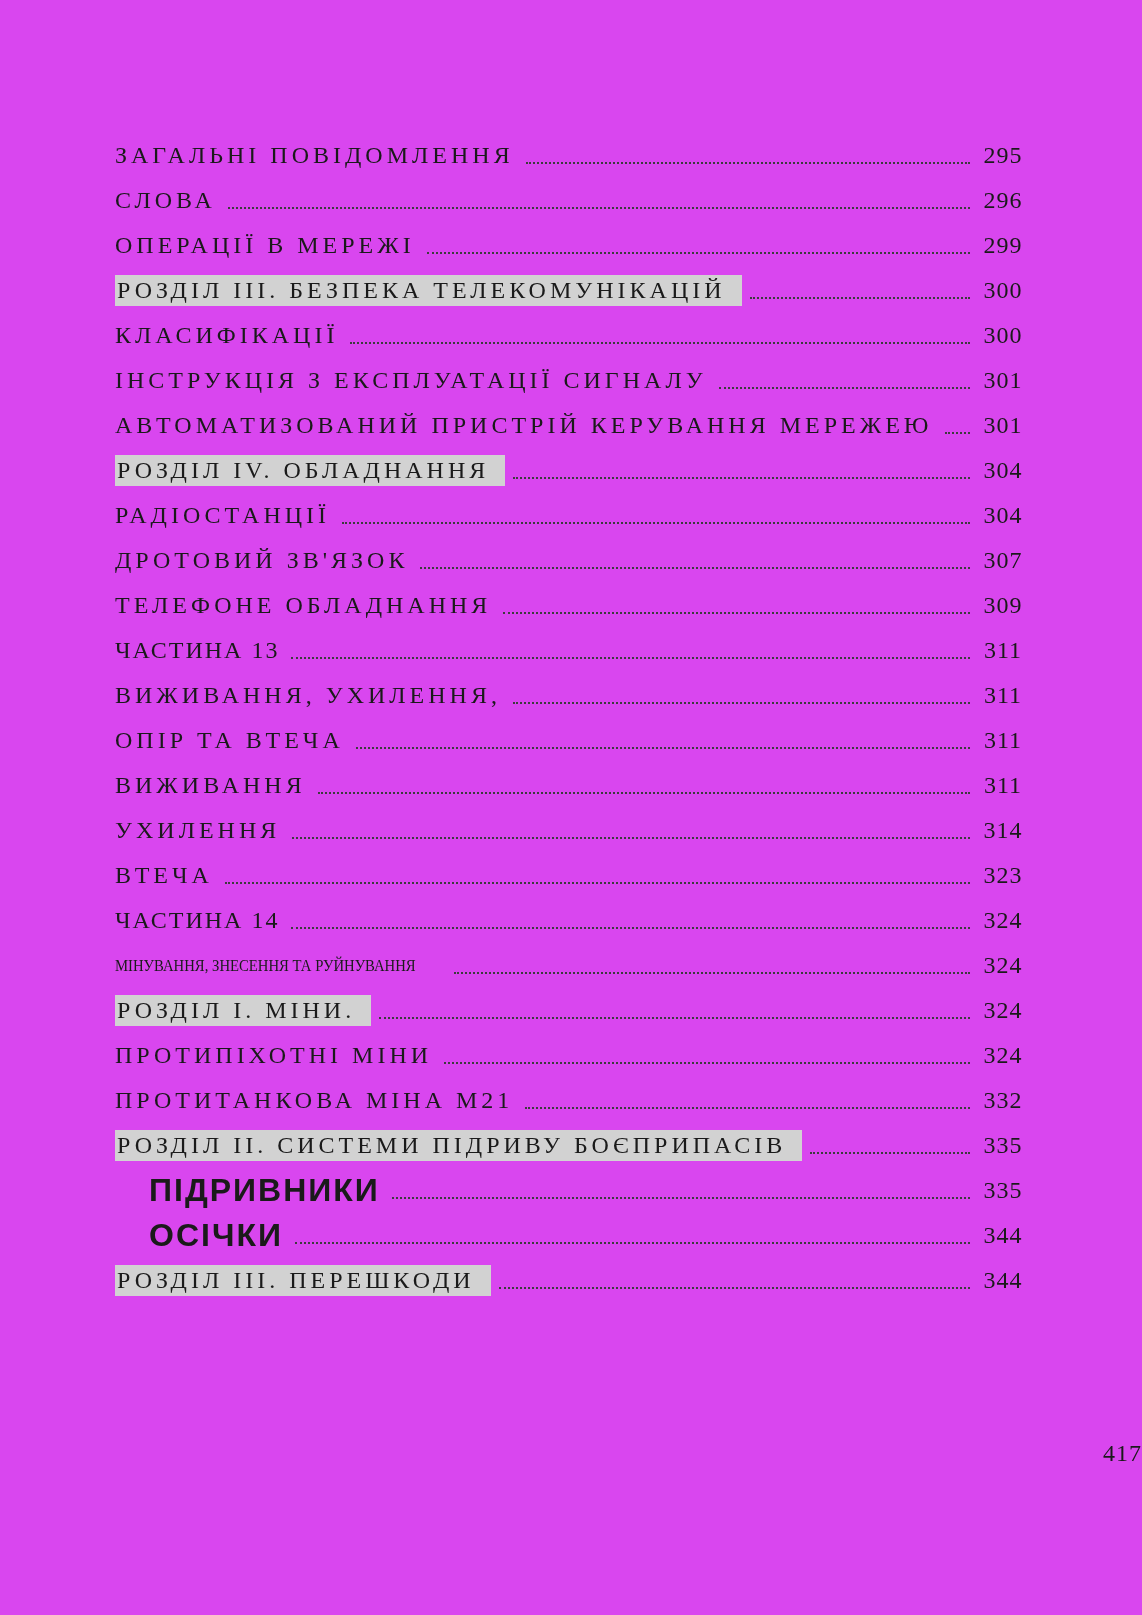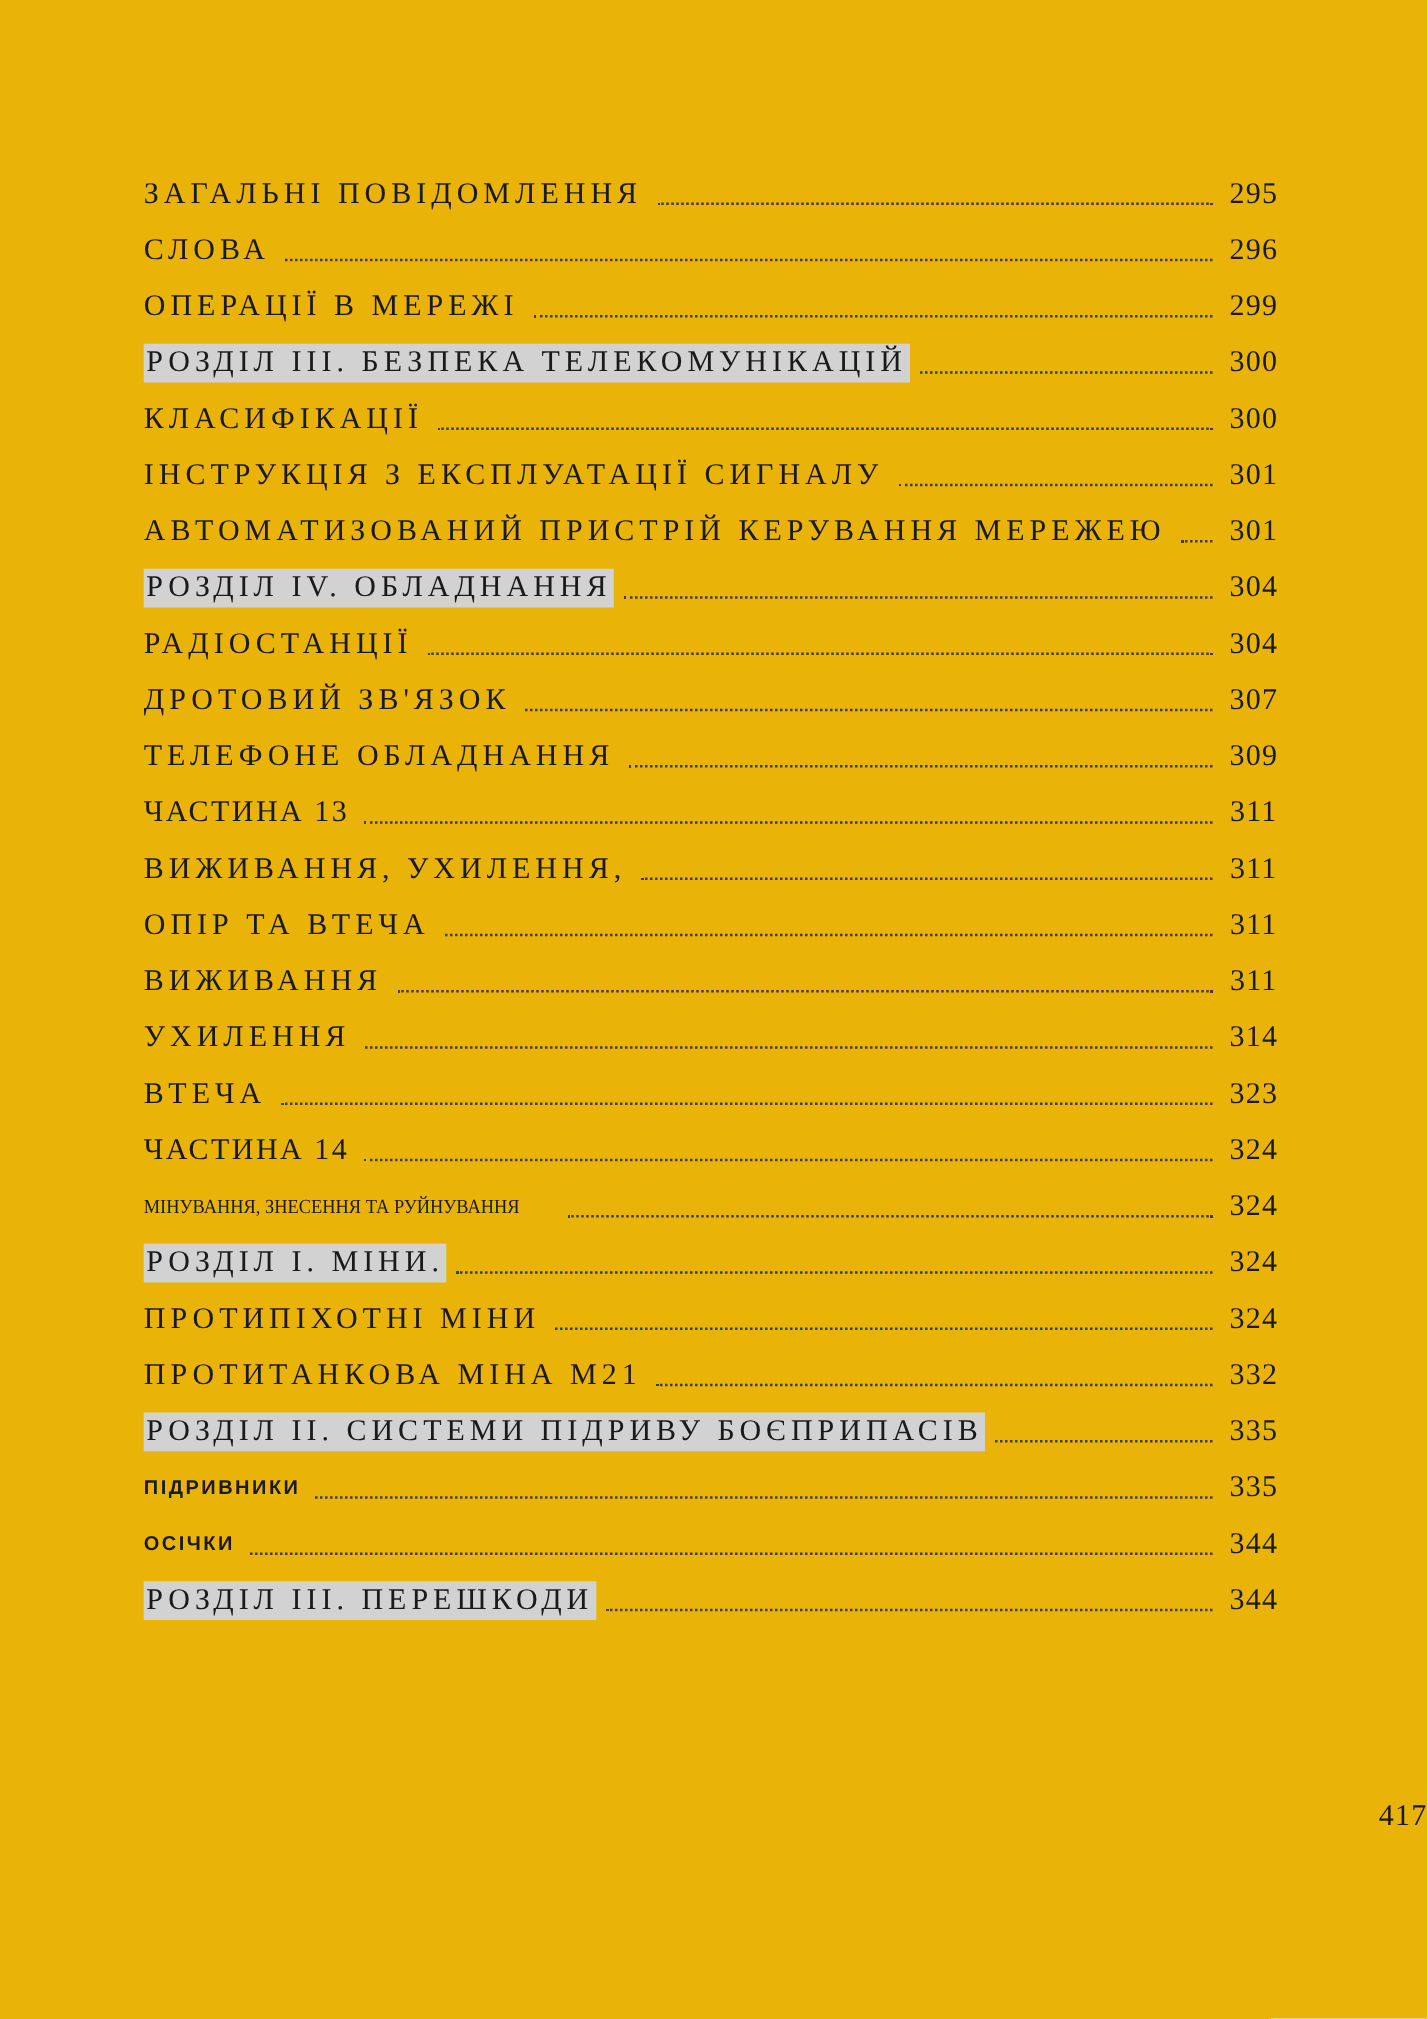--- a/index.html
+++ b/index.html
@@ -11,21 +11,21 @@
     width: 1142px;
     height: 1615px;
     font-family: "Liberation Serif", serif;
     color: #1a1a1a;
     position: relative;
     overflow: hidden;
   }
   .page {
     position: absolute;
     inset: 0;
-    background: #eab308;
+    background: #d946ef;
   }
   .toc {
     position: absolute;
     top: 133px;
     left: 115px;
     right: 112px;
   }
   .toc-row {
     display: flex;
     align-items: center;
@@ -36,37 +36,38 @@
   .toc-label {
     display: inline-block;
     letter-spacing: 4px;
     padding: 2px 4px 2px 0;
     white-space: nowrap;
   }
   .toc-label.normal { }
   .toc-label.highlight {
     background: #d2d2d2;
     padding-left: 2px;
-    padding-right: 2px;
+    padding-right: 16px;
   }
   .toc-label.part {
     font-size: 24px;
     letter-spacing: 2px;
   }
   .toc-label.condensed {
     font-size: 16px;
     letter-spacing: 0;
     transform: scaleX(0.92);
     transform-origin: left center;
   }
   .toc-label.bold {
     font-family: "Liberation Sans", sans-serif;
     font-weight: 700;
-    font-size: 16px;
+    font-size: 32px;
     letter-spacing: 2px;
+    margin-left: 34px;
   }
   .leader {
     flex: 1 1 auto;
     height: 0;
     border-bottom: 2px dotted #3c3c3c;
     position: relative;
     top: 7px;
     margin: 0 6px 0 8px;
     min-width: 20px;
   }

